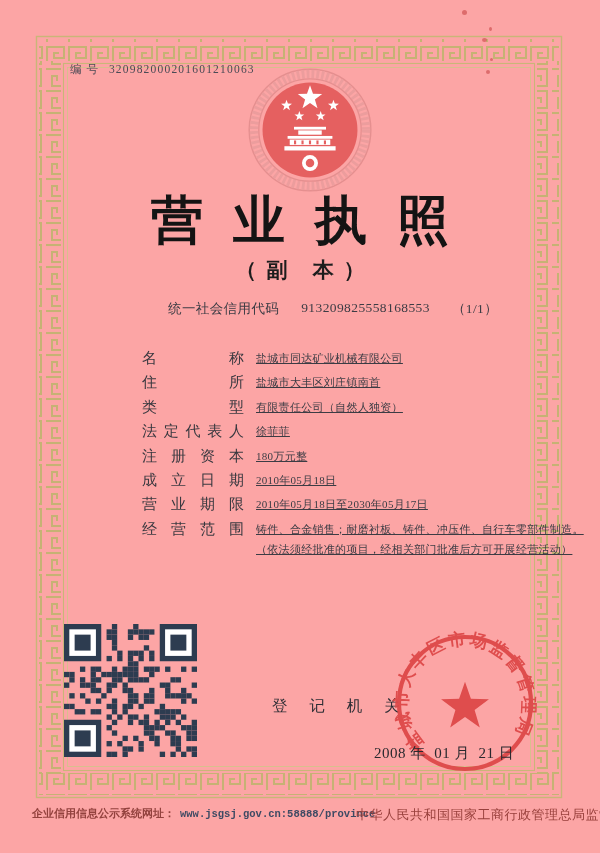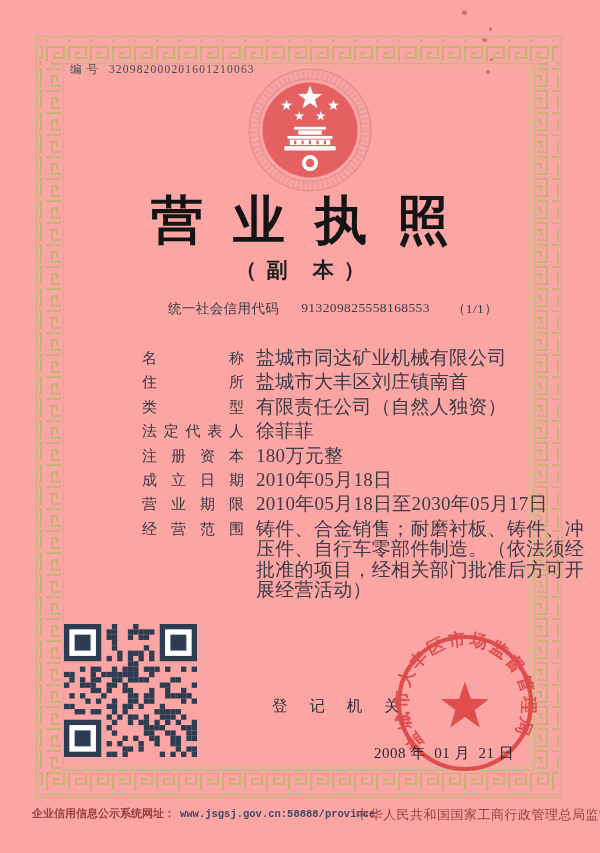--- a/index.html
+++ b/index.html
@@ -13,22 +13,22 @@
          font-family:"Liberation Sans","DejaVu Sans",sans-serif;font-weight:900;
          font-size:52px;color:#141414;letter-spacing:30px;}
   .subtitle{position:absolute;left:0;right:-10px;top:256px;text-align:center;
             font-size:21px;font-weight:700;color:#1d1d1d;letter-spacing:10px;}
   .credit{position:absolute;left:168px;top:300px;font-size:13.5px;color:#3c3c44;
           display:flex;gap:22px;letter-spacing:.4px;white-space:nowrap;}
   .fields{position:absolute;left:104px;top:348px;width:452px;margin-left:38px;}
   .field-row{display:flex;margin-bottom:4px;}
   .field-label{width:102px;flex:none;font-size:15px;line-height:20.4px;color:#38383f;
                text-align:justify;text-align-last:justify;text-justify:inter-character;}
-  .field-value{margin-left:12px;width:338px;font-size:19px;line-height:20.4px;
-               color:#3c3c44;letter-spacing:.3px;}
+  .field-value{margin-left:12px;width:338px;font-size:11px;line-height:20.4px;
+               color:#3c3c44;letter-spacing:.3px;text-decoration:underline;}
   .qr{position:absolute;left:64px;top:624px;width:133px;height:133px;}
   .authority{position:absolute;left:272px;top:696px;font-size:15.5px;letter-spacing:9px;color:#2e2e35;}
   .seal{position:absolute;left:390px;top:628px;width:150px;height:150px;opacity:.93;}
   .date{position:absolute;left:374px;top:744px;font-size:15px;color:#29292e;white-space:pre;letter-spacing:.5px;}
   .footer-left{position:absolute;left:32px;top:806px;font-size:11px;color:#93423e;white-space:nowrap;font-weight:bold;}
   .footer-left .url{font-family:"Liberation Mono","DejaVu Sans Mono",monospace;
                     color:#3d4a63;font-size:10.5px;margin-left:5px;}
   .footer-right{position:absolute;left:356px;top:806px;font-size:13px;color:#98403c;letter-spacing:.5px;white-space:nowrap;}
   .speck{position:absolute;background:#d05454;border-radius:50%;opacity:.7;}
 </style>

